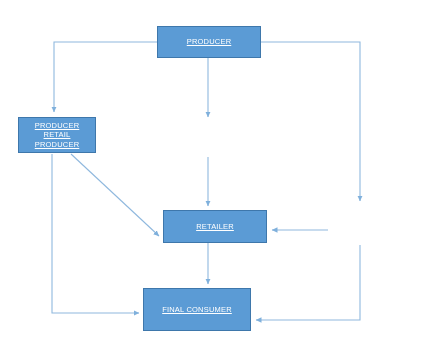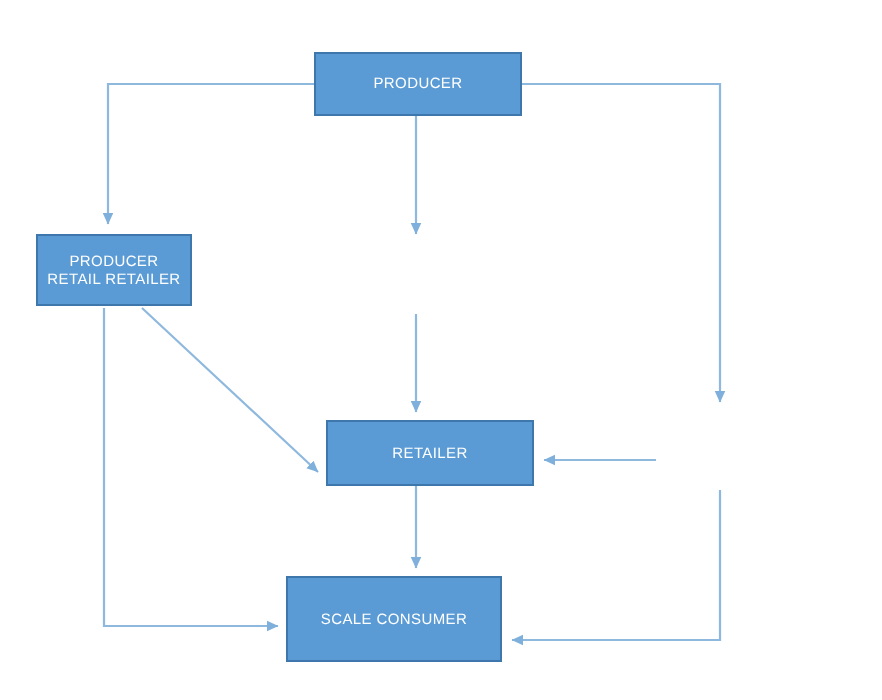--- a/index.html
+++ b/index.html
@@ -39,20 +39,21 @@
     letter-spacing: 0.2px;
     z-index: 2;
   }
   .node .label {
     display: block;
     width: 100%;
     padding: 0 2px;
   }
   .node .label .line {
     display: block;
+    text-decoration: underline;
   }
   #node-producer {
     left: 157px;
     top: 26px;
     width: 104px;
     height: 32px;
     font-size: 7.5px;
   }
   #node-producer-retail-outlets {
     left: 18px;
@@ -125,31 +126,31 @@
 
   <div class="node" id="node-producer">
     <span class="label">
       <span class="line">PRODUCER</span>
     </span>
   </div>
 
   <div class="node" id="node-producer-retail-outlets">
     <span class="label">
       <span class="line">PRODUCER</span>
-      <span class="line">RETAIL RETAILER</span>
+      <span class="line">RETAIL PRODUCER</span>
     </span>
   </div>
 
 
   <div class="node" id="node-retailer">
     <span class="label">
       <span class="line">RETAILER</span>
     </span>
   </div>
 
 
   <div class="node" id="node-final-consumer">
     <span class="label">
-      <span class="line">SCALE CONSUMER</span>
+      <span class="line">FINAL CONSUMER</span>
     </span>
   </div>
 
 </div>
 
 </body></html>

